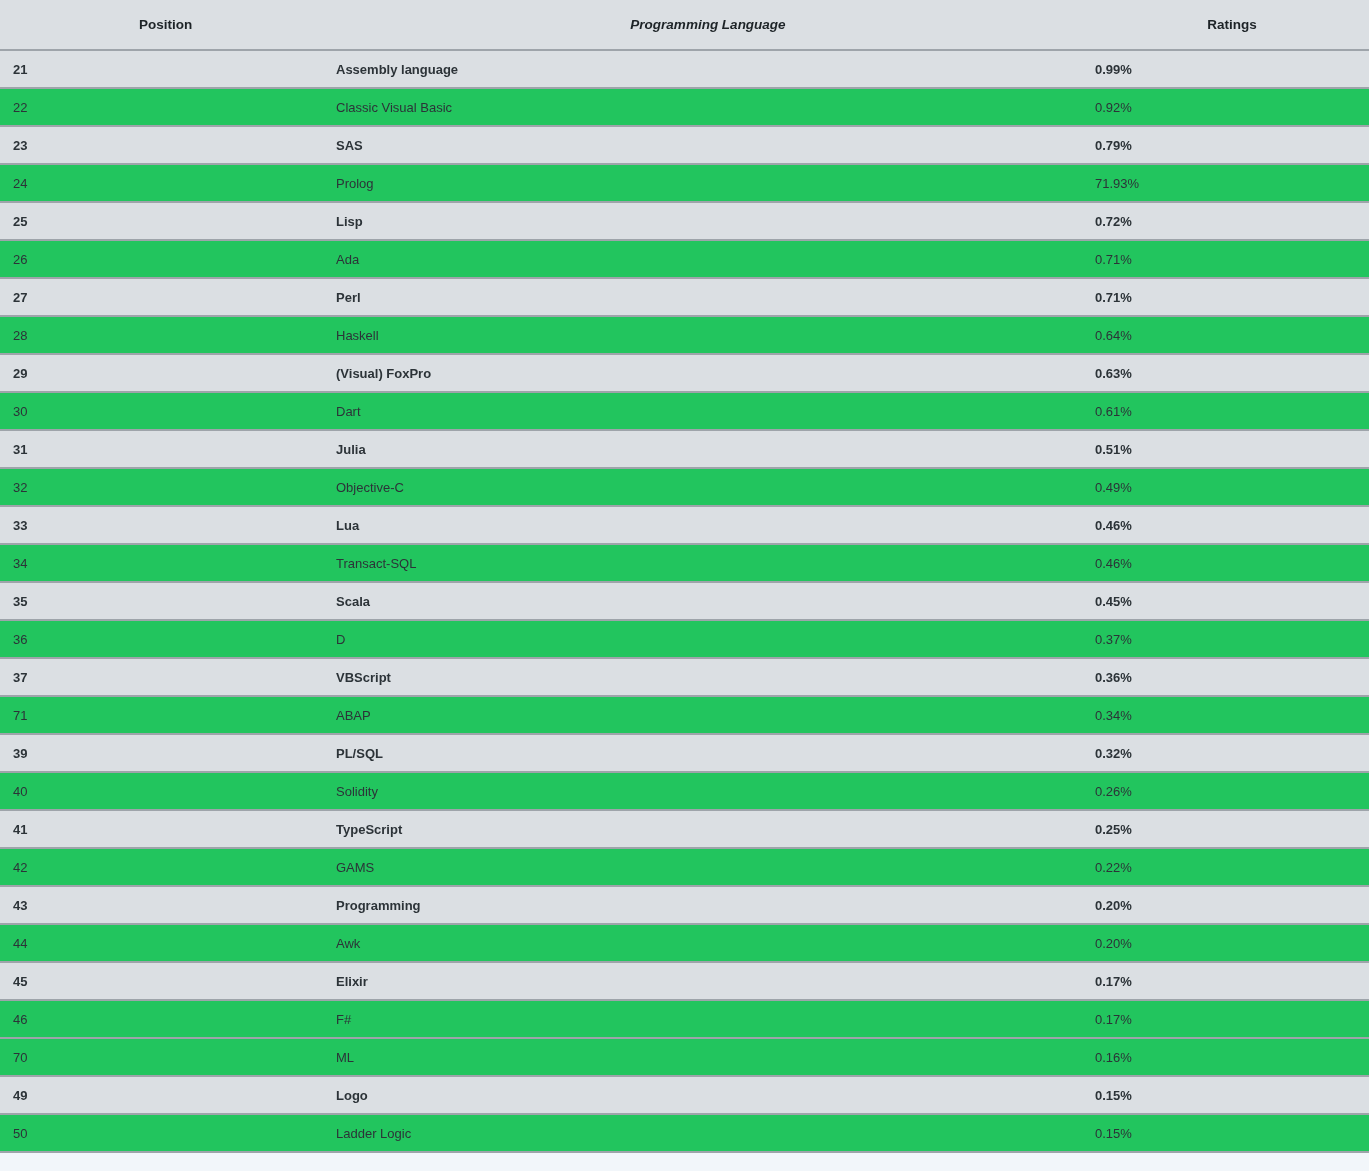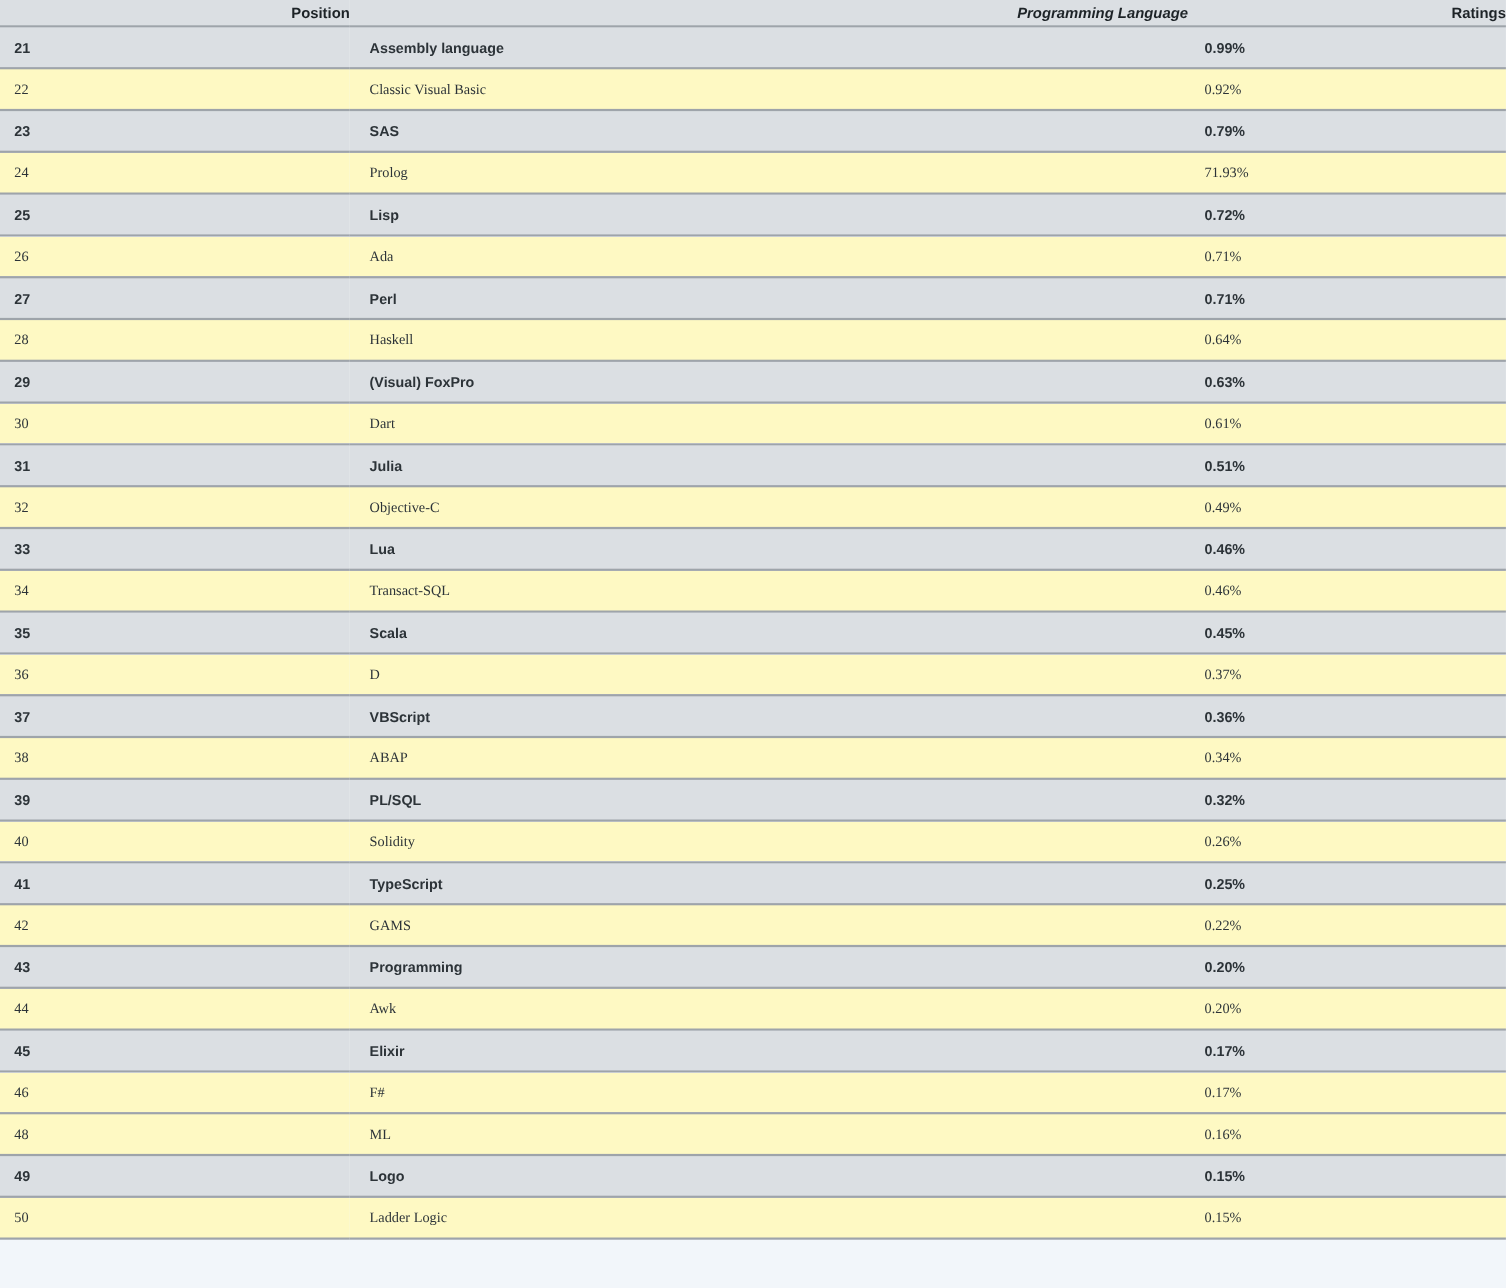--- a/index.html
+++ b/index.html
@@ -25,22 +25,22 @@
   .ranking-table col.col-position { width: 318px; }
   .ranking-table col.col-language { width: 762px; }
   .ranking-table col.col-ratings  { width: 289px; }
 
   .ranking-table thead th {
     background: #dbdfe3;
     border-bottom: 2px solid #9ea4aa;
     font-weight: bold;
     font-size: 13.5px;
     color: #1d2327;
-    text-align: right;
-    height: 24px;
+    text-align: center;
+    height: 50px;
     padding: 0 0 0 13px;
     vertical-align: middle;
     box-sizing: border-box;
   }
   .ranking-table thead th.cell-language { padding-left: 18px; font-style: italic; }
   .ranking-table thead th.cell-ratings  { padding-left: 15px; }
 
   .ranking-table tbody td {
     height: 38px;
     padding: 0 0 0 13px;
@@ -48,21 +48,21 @@
     border-bottom: 2px solid #9ea4aa;
     box-sizing: border-box;
     white-space: nowrap;
     overflow: hidden;
     text-overflow: ellipsis;
   }
   .ranking-table tbody td.cell-language { padding-left: 18px; }
   .ranking-table tbody td.cell-ratings  { padding-left: 15px; }
 
   .ranking-table tbody tr.row-odd  td { background: #dbdfe3; font-weight: bold; }
-  .ranking-table tbody tr.row-even td { background: #fef9c3; font-family: Liberation Serif, serif; }
+  .ranking-table tbody tr.row-even td { background: #22c55e; }
 </style>
 </head>
 <body>
 
 <table class="ranking-table">
   <colgroup>
     <col class="col-position">
     <col class="col-language">
     <col class="col-ratings">
   </colgroup>
@@ -153,21 +153,21 @@
         <td class="cell-position">36</td>
         <td class="cell-language">D</td>
         <td class="cell-ratings">0.37%</td>
       </tr>
       <tr class="row-odd">
         <td class="cell-position">37</td>
         <td class="cell-language">VBScript</td>
         <td class="cell-ratings">0.36%</td>
       </tr>
       <tr class="row-even">
-        <td class="cell-position">38</td>
+        <td class="cell-position">71</td>
         <td class="cell-language">ABAP</td>
         <td class="cell-ratings">0.34%</td>
       </tr>
       <tr class="row-odd">
         <td class="cell-position">39</td>
         <td class="cell-language">PL/SQL</td>
         <td class="cell-ratings">0.32%</td>
       </tr>
       <tr class="row-even">
         <td class="cell-position">40</td>
@@ -198,21 +198,21 @@
         <td class="cell-position">45</td>
         <td class="cell-language">Elixir</td>
         <td class="cell-ratings">0.17%</td>
       </tr>
       <tr class="row-even">
         <td class="cell-position">46</td>
         <td class="cell-language">F#</td>
         <td class="cell-ratings">0.17%</td>
       </tr>
       <tr class="row-even">
-        <td class="cell-position">48</td>
+        <td class="cell-position">70</td>
         <td class="cell-language">ML</td>
         <td class="cell-ratings">0.16%</td>
       </tr>
       <tr class="row-odd">
         <td class="cell-position">49</td>
         <td class="cell-language">Logo</td>
         <td class="cell-ratings">0.15%</td>
       </tr>
       <tr class="row-even">
         <td class="cell-position">50</td>

